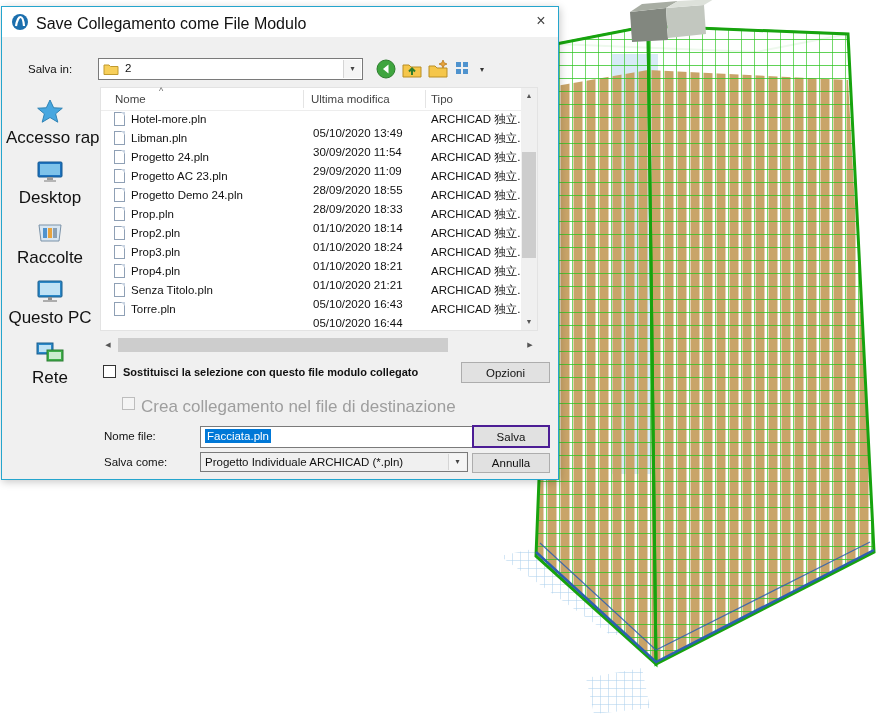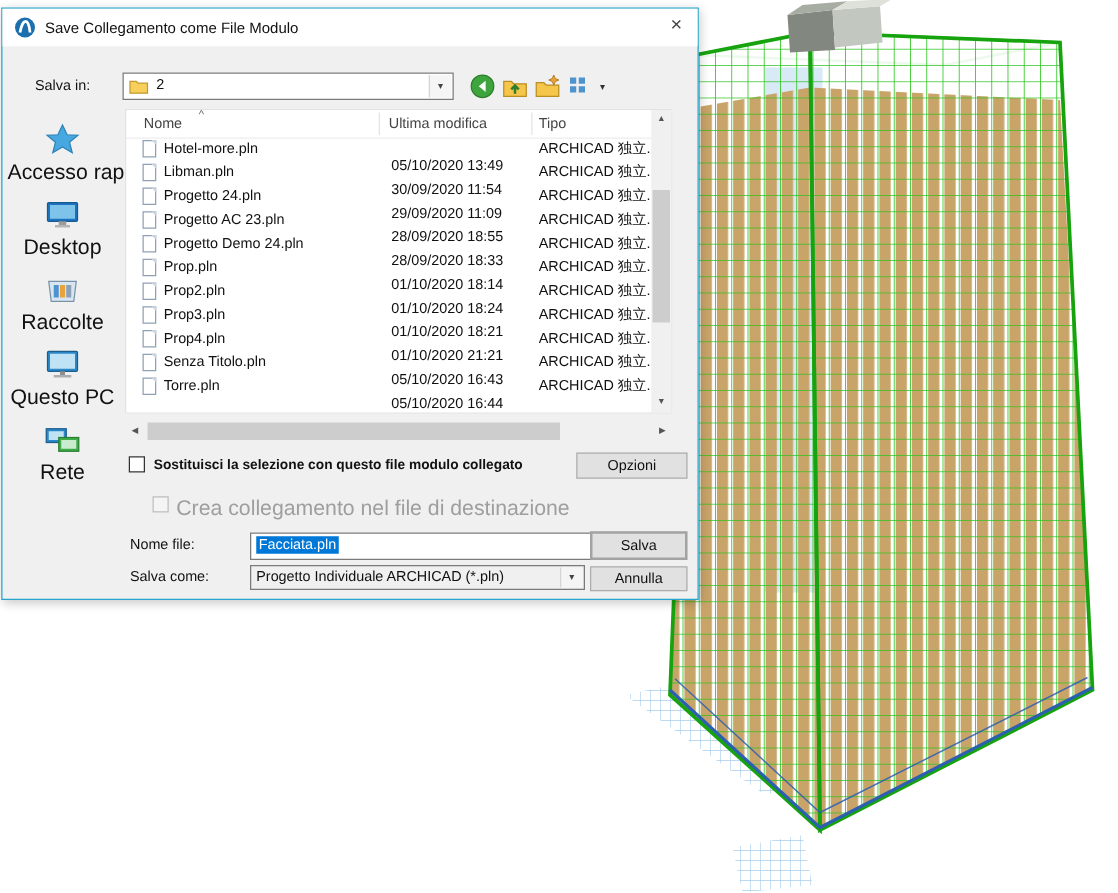--- a/index.html
+++ b/index.html
@@ -5,21 +5,21 @@
   html,body{margin:0;padding:0;}
   body{font-family:"Liberation Sans","DejaVu Sans",sans-serif;background:#fff;}
   .stage{position:relative;width:894px;height:714px;background:#fff;overflow:hidden;}
   
   .model{position:absolute;left:0;top:0;width:894px;height:714px;z-index:0;}
   
   .dialog{position:absolute;left:1px;top:6px;width:556px;height:472px;background:#f0f0f0;
           border:1px solid #25a5cd;box-shadow:1px 2px 8px rgba(0,0,0,.22);z-index:10;font-size:11.5px;color:#111;}
   .titlebar{position:absolute;left:0;top:0;width:100%;height:30px;background:#fff;}
   .title-icon{position:absolute;left:9px;top:6px;width:18px;height:18px;}
-  .title-text{position:absolute;left:34px;top:8px;font-size:12px;color:#111;white-space:nowrap;text-align:center;}
+  .title-text{position:absolute;left:34px;top:8px;font-size:16px;color:#111;white-space:nowrap;text-align:center;}
   .close-btn{position:absolute;right:0;top:0;width:34px;height:30px;text-align:center;line-height:28px;
              font-size:16px;color:#444;cursor:pointer;}
   .lbl{position:absolute;white-space:nowrap;color:#111;}
   
   .combo{position:absolute;background:#fff;border:1px solid #7a7a7a;height:22px;box-sizing:border-box;}
   .combo .ctext{position:absolute;left:26px;top:3px;white-space:nowrap;}
   .combo .carr{position:absolute;right:1px;top:1px;width:17px;height:18px;text-align:center;line-height:18px;
                font-size:8px;color:#444;border-left:1px solid #d5d5d5;background:#f5f5f5;}
   .cicon{position:absolute;left:4px;top:3px;width:16px;height:14px;}
   .tool{position:absolute;width:24px;height:22px;cursor:pointer;}
@@ -50,21 +50,21 @@
   .hscroll{position:absolute;left:98px;top:330px;width:438px;height:16px;background:#f0f0f0;}
   .harrow{position:absolute;top:0;width:16px;height:16px;text-align:center;line-height:16px;font-size:7px;color:#555;cursor:pointer;}
   .hthumb{position:absolute;left:18px;top:1px;width:330px;height:14px;background:#cdcdcd;}
   
   .cb{position:absolute;width:13px;height:13px;background:#fff;border:1px solid #333;box-sizing:border-box;cursor:pointer;}
   .cb.disabled{border-color:#bdbdbd;background:#f4f4f4;cursor:default;}
   .cblabel{position:absolute;font-size:11px;font-weight:bold;white-space:nowrap;}
   .cblabel.disabled{color:#9e9e9e;font-weight:normal;font-size:17px;}
   .btn{position:absolute;background:#e1e1e1;border:1px solid #adadad;text-align:center;box-sizing:border-box;
        font-size:11.5px;color:#111;cursor:pointer;}
-  .btn.default{border:2px solid #a3a3a3;}
+  .btn.default{border:2px solid #4c1d95;}
   .seltext{background:#0078d7;color:#fff;padding:1px 2px;}
   .graycombo{background:#f0f0f0;}
 </style>
 </head>
 <body>
 
 <div class="stage">
 
   <div class="model">
     <svg width="894" height="714" viewBox="0 0 894 714">

